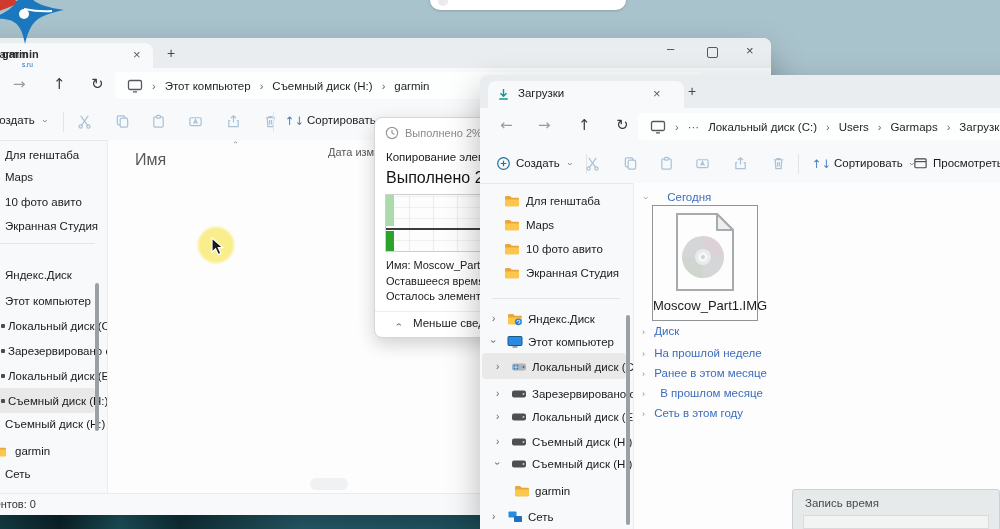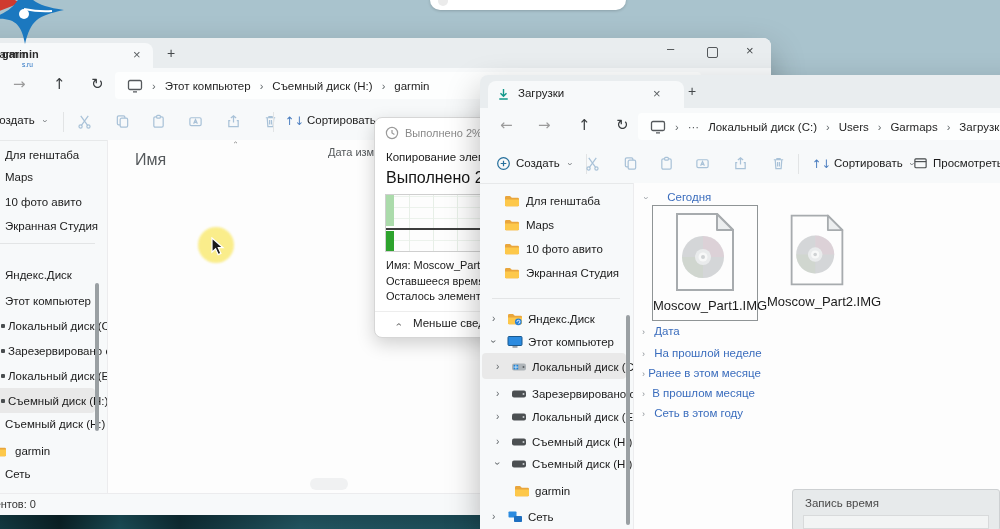--- a/index.html
+++ b/index.html
@@ -412,41 +412,35 @@
     <div class="abs" style="left:10px;top:8px">
       <span class="gchev" style="display:inline-block;transform:rotate(90deg)">›</span>
       <span class="bluelink" style="margin-left:17px">Сегодня</span>
     </div>
     <div class="abs" style="left:18px;top:22px;width:104px;height:114px;border:1px solid #8f9496">
       <svg class="abs" style="left:20px;top:6px;width:64px;height:80px" viewBox="0 0 64 80">
           <use href="#i-discfile"></use>
         </svg>
       <span class="filelabel" style="bottom:7px">Moscow_Part1.IMG</span>
     </div>
-    <div class="abs" style="left:133px;top:26px;width:100px;height:107px">
-      <svg class="abs" style="left:21px;top:4px;width:58px;height:74px" viewBox="0 0 64 80">
-          <use href="#i-discfile"></use>
-        </svg>
-      <span class="filelabel" style="bottom:7px">Moscow_Part2.IMG</span>
-    </div>
     <div class="abs" style="left:8px;top:142px">
       <span class="gchev">›</span>
-      <span class="bluelink" style="margin-left:6px">Дата</span>
+      <span class="bluelink" style="margin-left:6px">Диск</span>
     </div>
     <div class="abs" style="left:8px;top:164px">
       <span class="gchev">›</span>
       <span class="bluelink" style="margin-left:6px">На прошлой неделе</span>
     </div>
     <div class="abs" style="left:8px;top:184px">
       <span class="gchev">›</span>
-      <span class="bluelink" style="margin-left:0">Ранее в этом месяце</span>
+      <span class="bluelink" style="margin-left:6px">Ранее в этом месяце</span>
     </div>
     <div class="abs" style="left:8px;top:204px">
       <span class="gchev">›</span>
-      <span class="bluelink" style="margin-left:4px">В прошлом месяце</span>
+      <span class="bluelink" style="margin-left:12px">В прошлом месяце</span>
     </div>
     <div class="abs" style="left:8px;top:224px">
       <span class="gchev">›</span>
       <span class="bluelink" style="margin-left:6px">Сеть в этом году</span>
     </div>
   </div>
 </div>
 
 <div class="abs" style="left:792px;top:489px;width:206px;height:40px;background:#e7eaeb;border:1px solid #cdd0d2;
             border-radius:3px;z-index:40">

